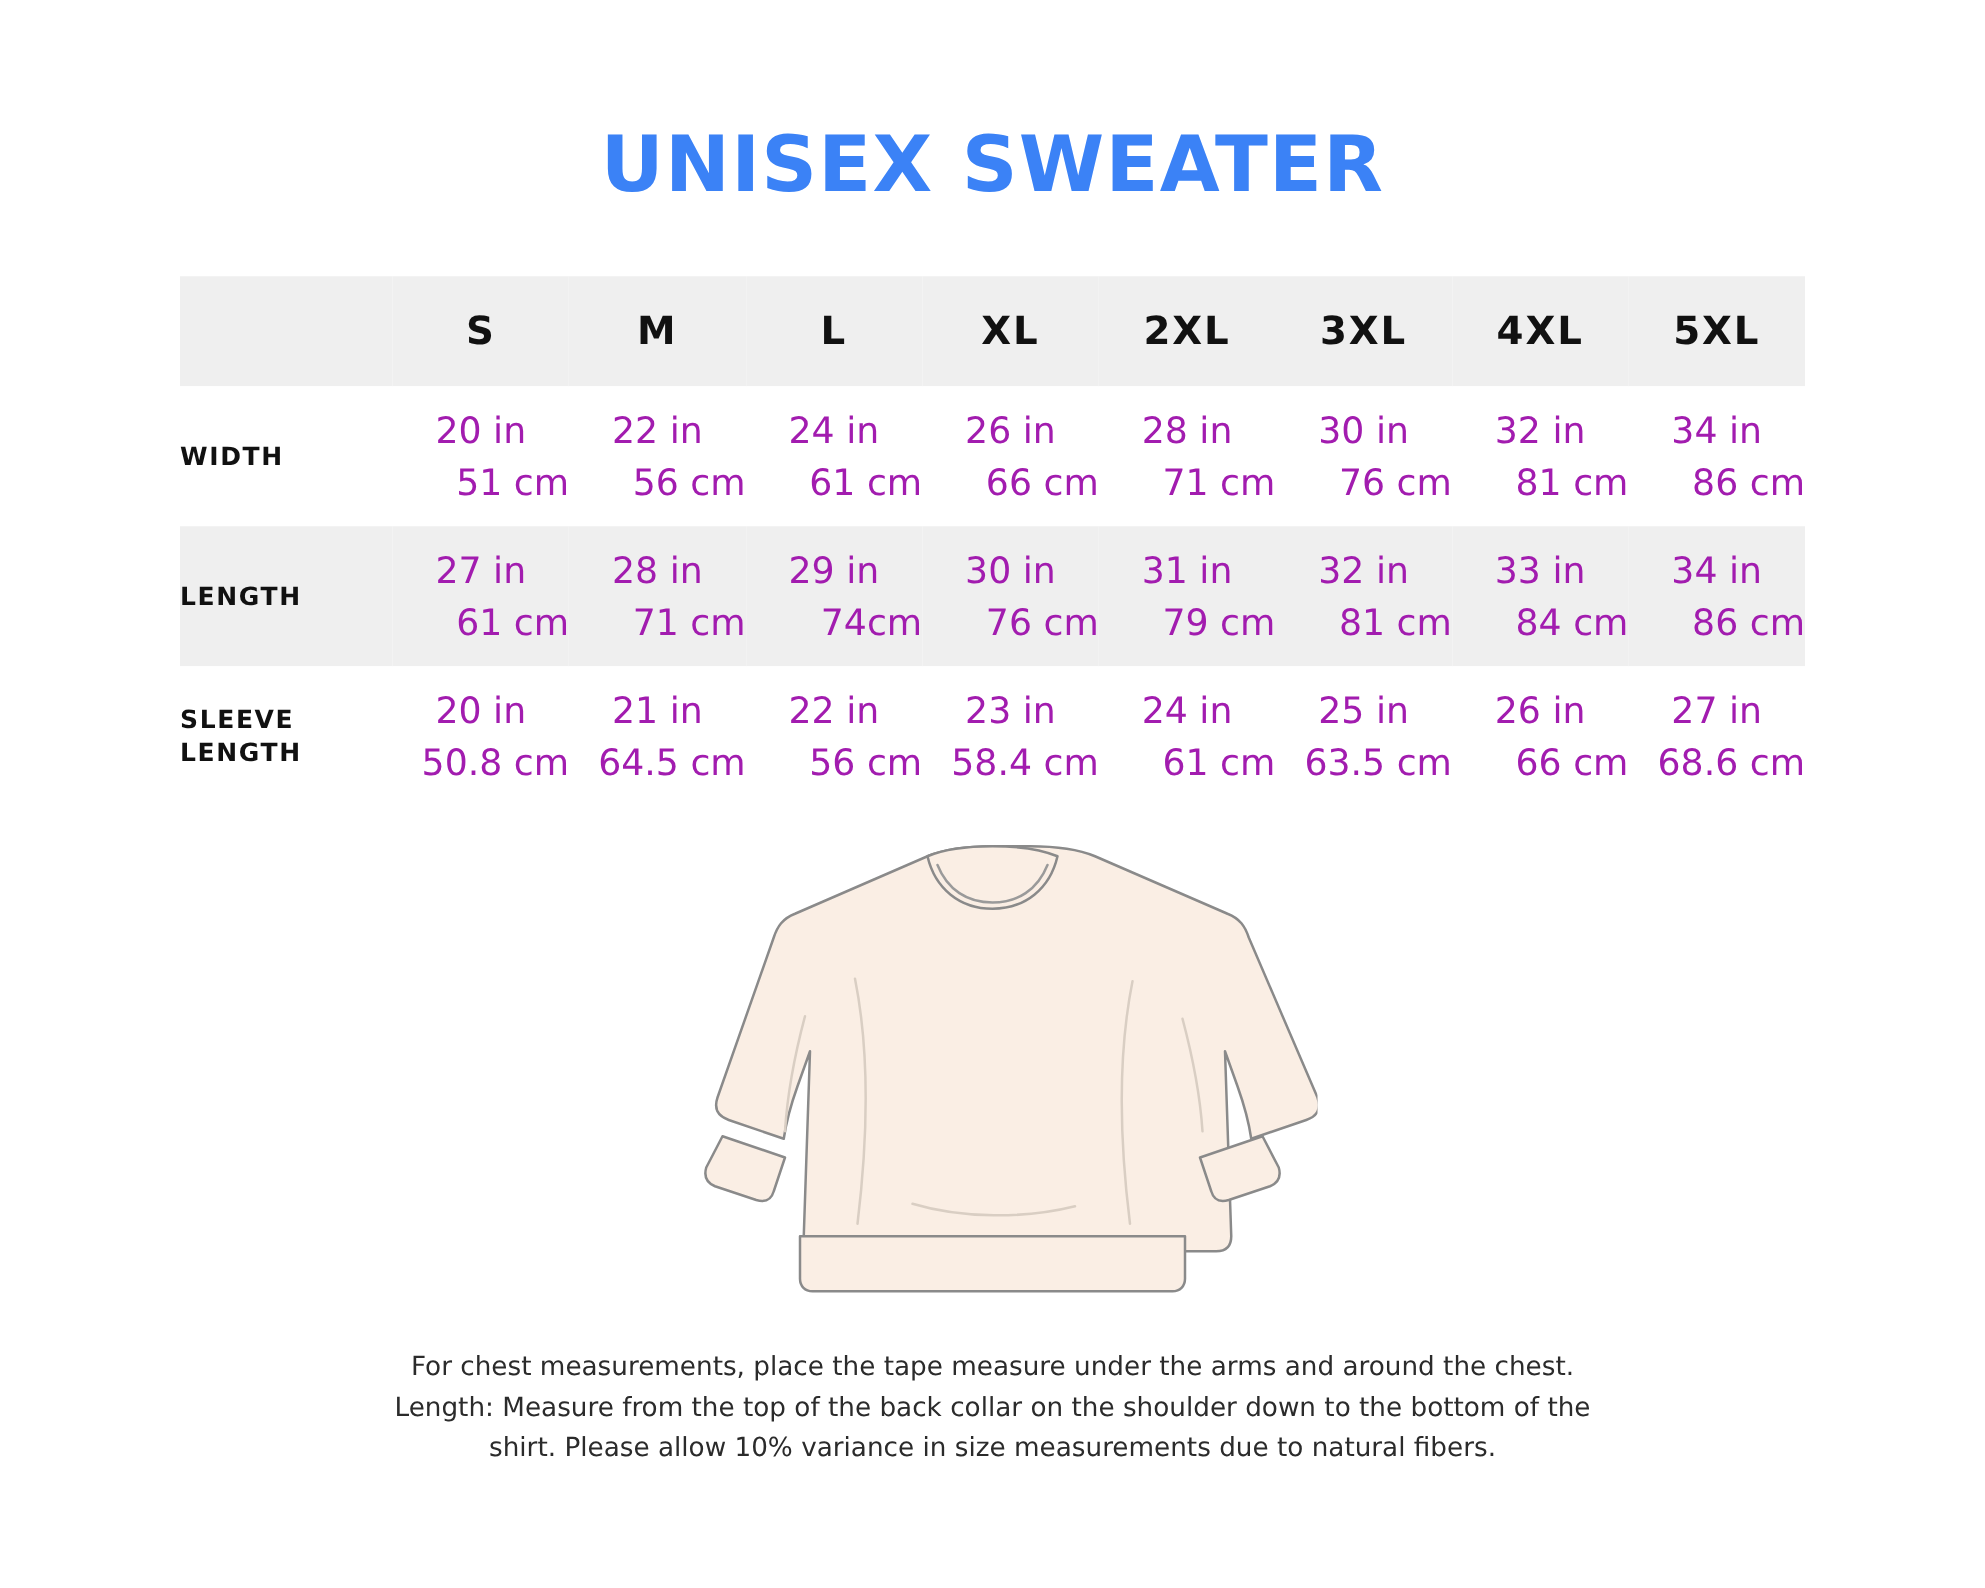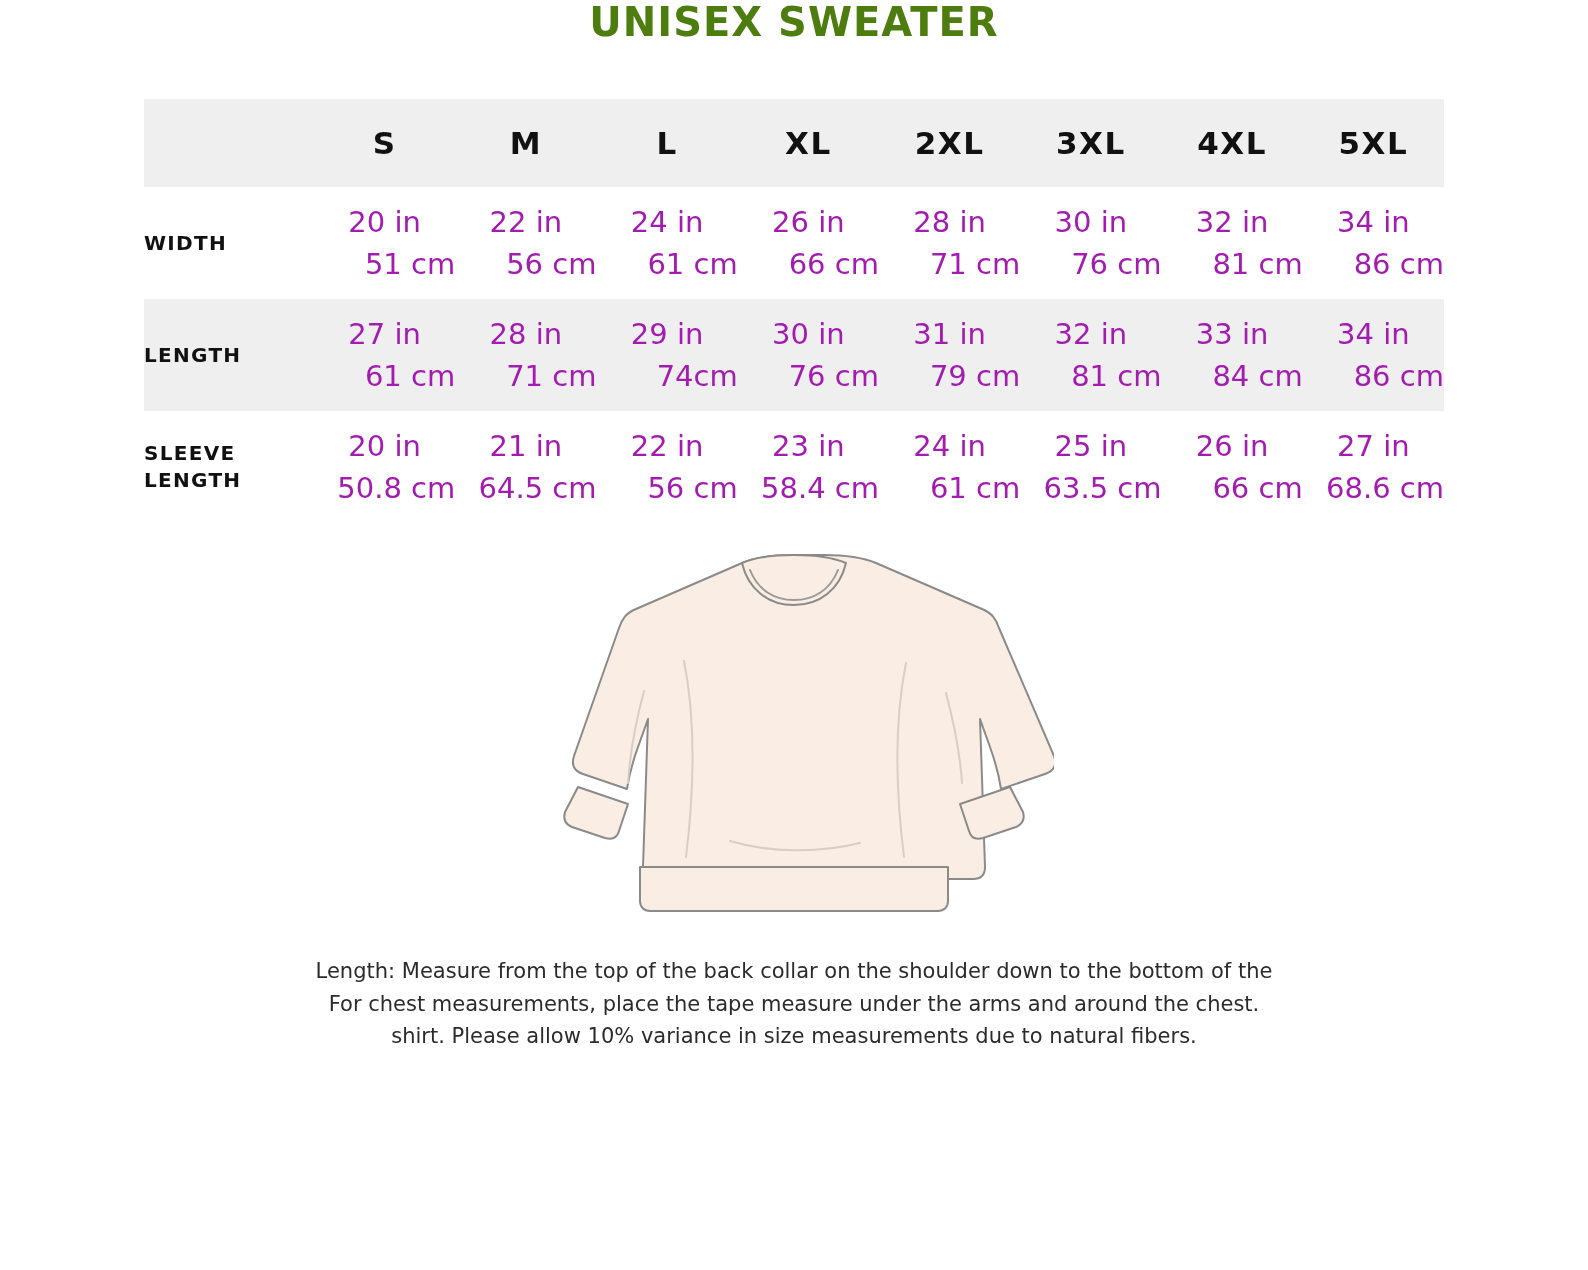--- a/index.html
+++ b/index.html
@@ -17,24 +17,25 @@
   }
   .page {
     width: 1588px;
     height: 1270px;
     position: relative;
   }
   .title {
     text-align: center;
     font-family: "DejaVu Sans", "Liberation Sans", sans-serif;
     font-weight: bold;
-    font-size: 40px;
+    font-size: 62px;
     letter-spacing: 1px;
-    color: #4d7c0f;
+    color: #3b82f6;
     margin: 0;
+    padding-top: 98px;
     line-height: 1.1;
   }
   .table-wrap {
     margin: 55px auto 0 auto;
     width: 1300px;
   }
   table.size-table {
     width: 100%;
     border-collapse: collapse;
     table-layout: fixed;
@@ -281,18 +282,18 @@
         <path d="M150 120 c12 60 10 130 2 196"></path>
         <path d="M372 122 c-12 60 -10 130 -2 194"></path>
         <path d="M196 300 c40 12 90 12 130 2"></path>
         <path d="M110 150 c-8 30 -14 60 -16 92"></path>
         <path d="M412 152 c8 30 14 60 16 90"></path>
       </g>
     </g>
   </svg>
 
   <div class="footnote">
+    <div>For chest measurements, place the tape measure under the arms and around the chest.</div>
     <div>Length: Measure from the top of the back collar on the shoulder down to the bottom of the</div>
-    <div>For chest measurements, place the tape measure under the arms and around the chest.</div>
     <div>shirt. Please allow 10% variance in size measurements due to natural fibers.</div>
   </div>
 
 </div>
 
 </body></html>

